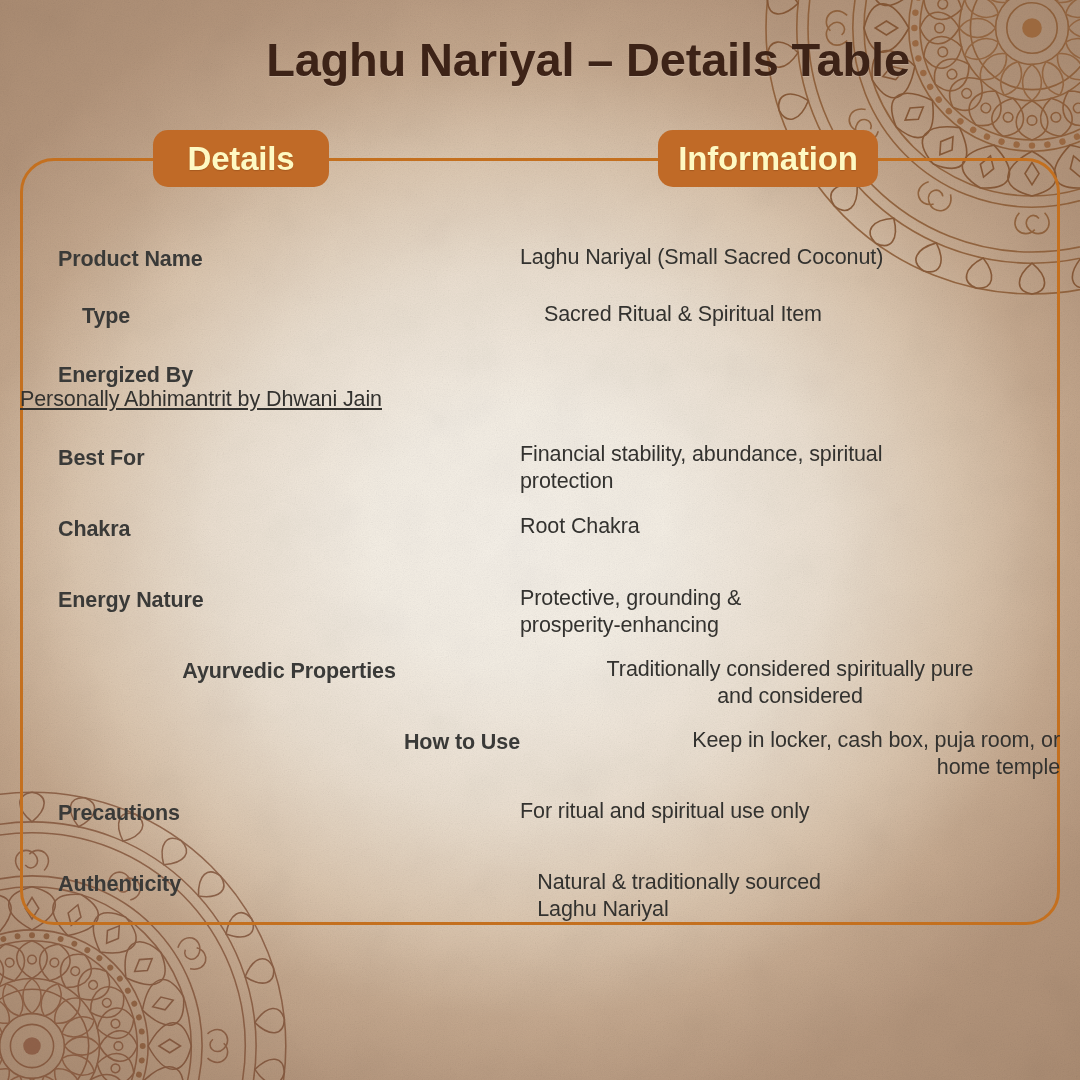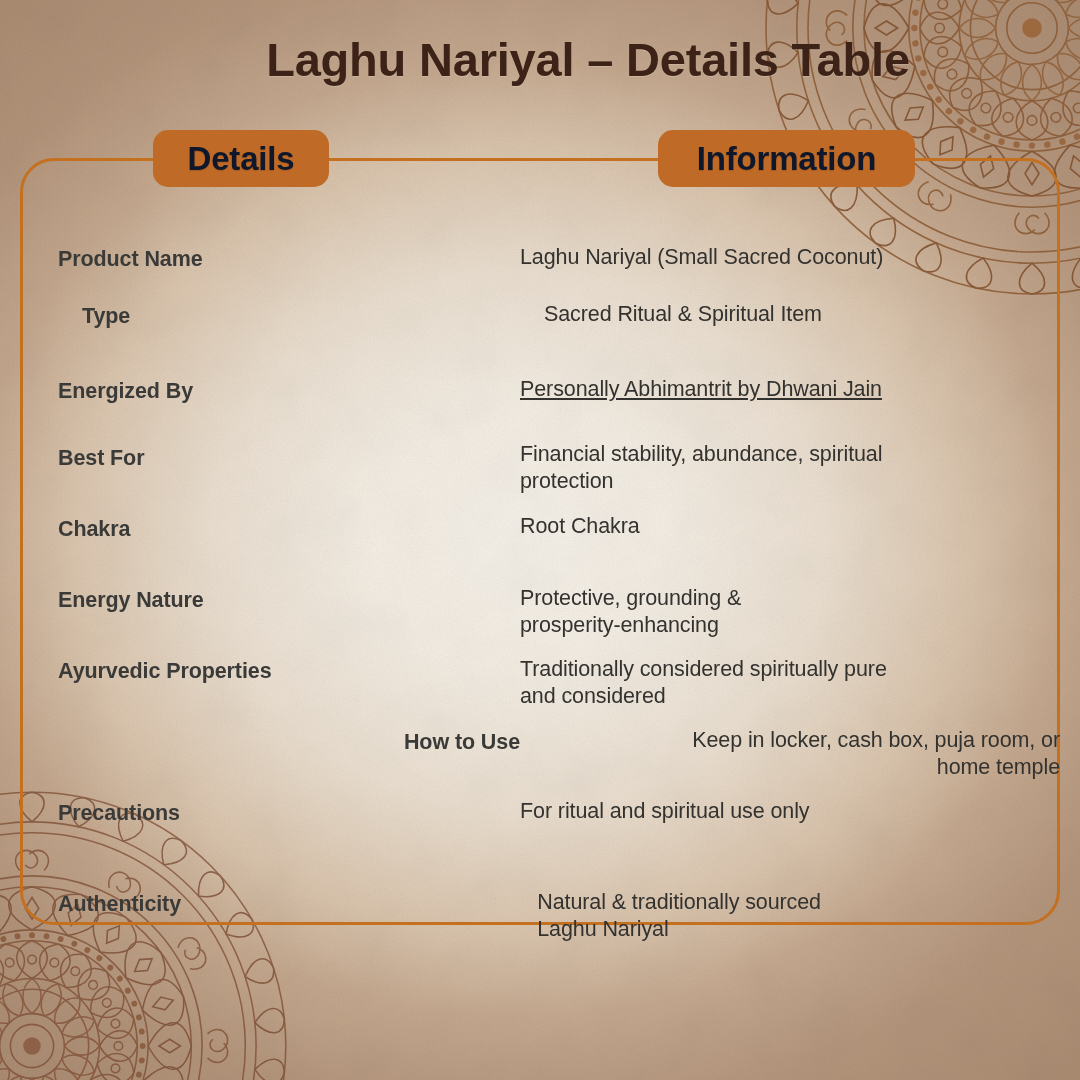--- a/index.html
+++ b/index.html
@@ -99,34 +99,34 @@
     z-index: 3;
   }
 
   
   .col-badge {
     position: absolute;
     top: 130px;
     height: 57px;
     background: #c06a27;
     border-radius: 15px;
-    color: #0f172a;
+    color: #fef9c3;
     font-size: 33px;
     font-weight: bold;
     display: flex;
     align-items: center;
     justify-content: center;
     padding: 0 28px;
     box-sizing: border-box;
     letter-spacing: -0.2px;
     z-index: 5;
     text-shadow: 0 1px 1px rgba(90,45,10,.25);
   }
   #badge-details { left: 153px; width: 176px; }
-  #badge-information { left: 658px; width: 257px; }
+  #badge-information { left: 658px; width: 220px; }
 
   
   #rows {
     position: absolute;
     left: 20px;
     top: 158px;
     width: 1040px;
     height: 767px;
     z-index: 4;
     box-sizing: border-box;
@@ -1217,21 +1217,21 @@
         <div class="cell-value" style="margin-top: -2px;">
           <span class="ln">Laghu Nariyal (Small Sacred Coconut)</span>
         </div>
       </div>
       <div class="row" style="top: 145px; padding-left: 24px;">
         <div class="cell-label">Type</div>
         <div class="cell-value" style="margin-top: -2px;">
           <span class="ln">Sacred Ritual &amp; Spiritual Item</span>
         </div>
       </div>
-      <div class="row" style="top: 220px;">
+      <div class="row" style="top: 204px; flex-direction: column;">
         <div class="cell-label">Energized By</div>
         <div class="cell-value" style="margin-top: -2px; text-decoration: underline;">
           <span class="ln">Personally Abhimantrit by Dhwani Jain</span>
         </div>
       </div>
       <div class="row" style="top: 287px;">
         <div class="cell-label">Best For</div>
         <div class="cell-value" style="margin-top: -4px;">
           <span class="ln">Financial stability, abundance, spiritual</span>
           <span class="ln">protection</span>
@@ -1243,41 +1243,41 @@
           <span class="ln">Root Chakra</span>
         </div>
       </div>
       <div class="row" style="top: 429px;">
         <div class="cell-label">Energy Nature</div>
         <div class="cell-value" style="margin-top: -2px;">
           <span class="ln">Protective, grounding &amp;</span>
           <span class="ln">prosperity-enhancing</span>
         </div>
       </div>
-      <div class="row" style="top: 500px;">
+      <div class="row" style="top: 500px; text-align: center;">
         <div class="cell-label">Ayurvedic Properties</div>
         <div class="cell-value" style="margin-top: -2px;">
           <span class="ln">Traditionally considered spiritually pure</span>
           <span class="ln">and considered</span>
         </div>
       </div>
       <div class="row" style="top: 571px; text-align: right;">
         <div class="cell-label">How to Use</div>
         <div class="cell-value" style="margin-top: -2px;">
           <span class="ln">Keep in locker, cash box, puja room, or</span>
           <span class="ln">home temple</span>
         </div>
       </div>
       <div class="row" style="top: 642px;">
         <div class="cell-label">Precautions</div>
         <div class="cell-value" style="margin-top: -2px;">
           <span class="ln">For ritual and spiritual use only</span>
         </div>
       </div>
-      <div class="row" style="top: 733px; gap: 32px;">
+      <div class="row" style="top: 713px; gap: 32px;">
         <div class="cell-label">Authenticity</div>
         <div class="cell-value" style="margin-top: -2px;">
           <span class="ln">Natural &amp; traditionally sourced</span>
           <span class="ln">Laghu Nariyal</span>
         </div>
       </div>
     </div>
 
 </div>
 

